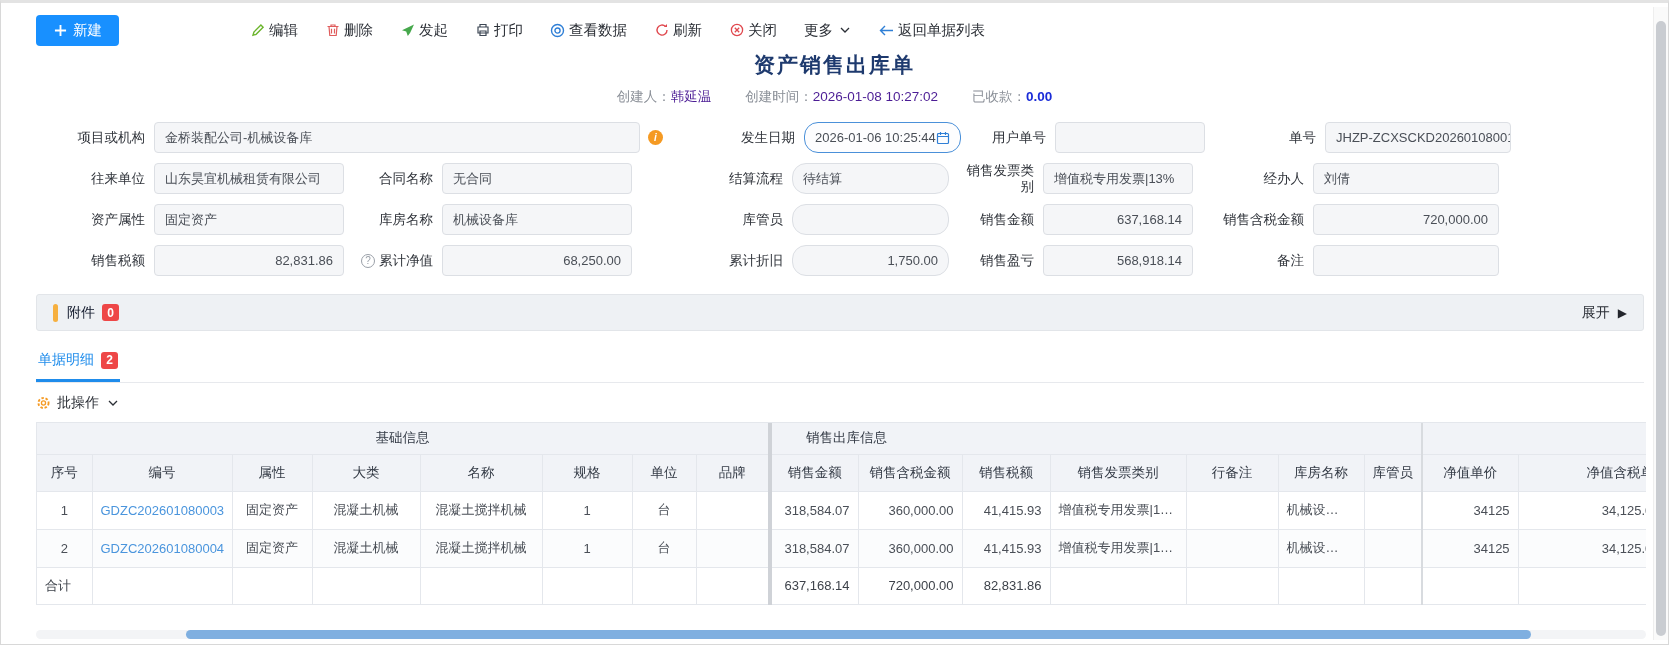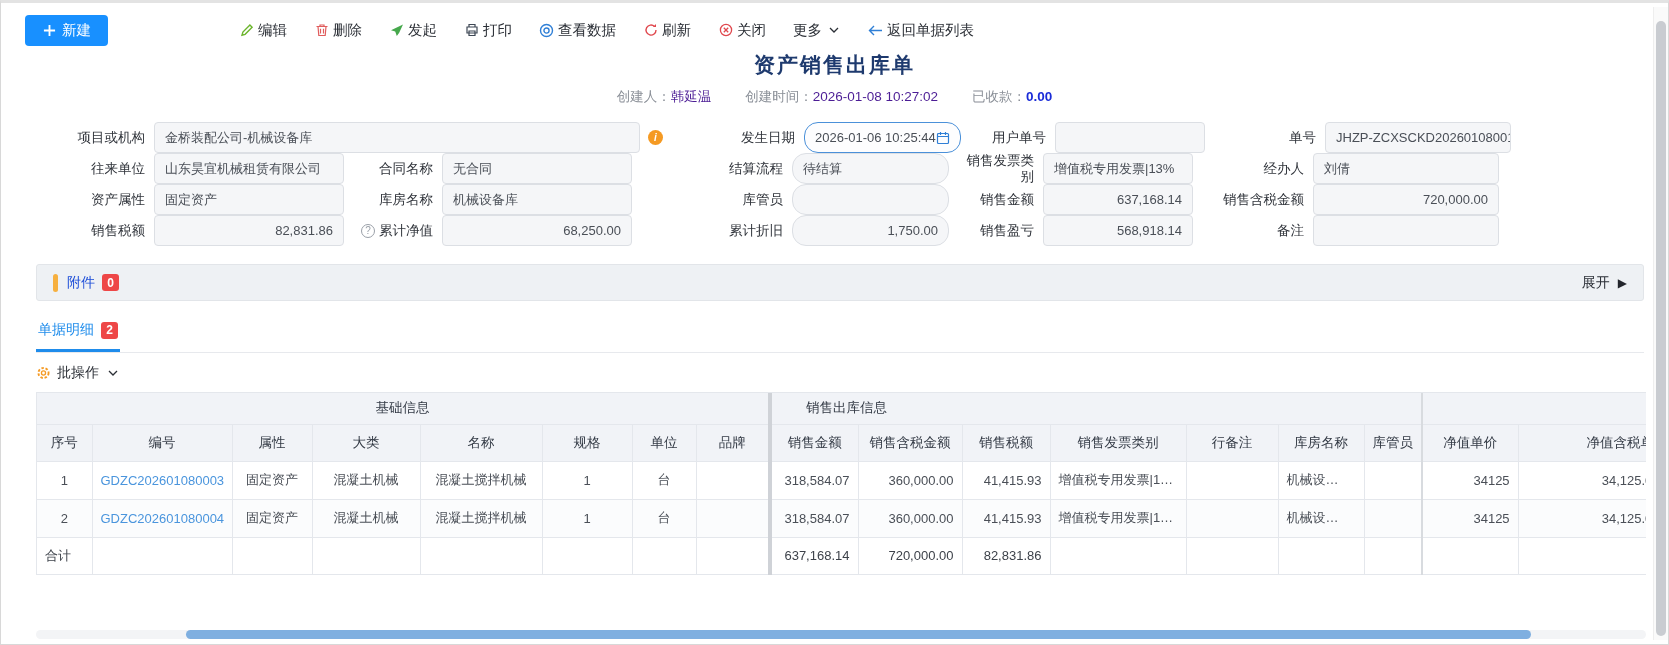--- a/index.html
+++ b/index.html
@@ -1,52 +1,52 @@
 <!DOCTYPE html>
 <html><head>
 <meta charset="utf-8">
 <style>
   * { box-sizing: border-box; margin: 0; padding: 0; }
   body { font-family: "Liberation Sans", "DejaVu Sans", sans-serif; background: #e8e8e8; }
   .page { position: relative; width: 1669px; height: 645px; background: #fff; border: 1px solid #d8d8d8; border-top: 3px solid #e3e3e3; overflow: hidden; }
 
   
-  .tbar { display: flex; align-items: center; gap: 27px; padding: 10px 0 0 24px; height: 44px; }
+  .tbar { display: flex; align-items: center; gap: 27px; padding: 10px 0 0 35px; height: 44px; }
   .btn-new { display: flex; align-items: center; gap: 5px; background: #1890ff; color: #fff; border: none; border-radius: 4px; height: 31px; padding: 0 17px; font-size: 14.5px; margin-right: 104px; cursor: pointer; }
   .titem { display: flex; align-items: center; gap: 4px; font-size: 14.5px; color: #2b2f36; cursor: pointer; background: none; border: none; font-family: inherit; }
   .ico { display: inline-flex; width: 15px; height: 15px; align-items: center; justify-content: center; }
 
   
   .doc-title { text-align: center; font-size: 21px; font-weight: bold; color: #1e3a6e; letter-spacing: 2px; margin-top: 4px; }
   .meta { display: flex; justify-content: center; gap: 34px; margin-top: 9px; font-size: 13.5px; color: #8b9098; }
   .meta .val { color: #4c1d95; }
   .meta .blue-amt { color: #1a2cd8; font-weight: bold; }
 
   
-  .form { margin: 16px 0 0 35px; display: flex; flex-direction: column; }
+  .form { margin: 16px 0 0 35px; display: flex; flex-direction: column; gap: 10px; }
   .frow { display: flex; align-items: center; }
   .lbl { font-size: 13.5px; color: #30343b; text-align: right; padding-right: 9px; line-height: 1.15; flex: none; }
   .lbl.w-a1 { width: 118px; } .lbl.w-a2 { width: 98px; }
   .lbl.w-b { width: 122px; margin-left: 38px; }
   .lbl.w-c { width: 84px; margin-left: 10px; }
   .lbl.w-d { width: 92px; margin-left: 28px; }
   .inp { height: 31px; background: #f5f6f8; border: 1px solid #dcdfe4; border-radius: 4px; font-size: 13px; color: #4a4f57; display: flex; align-items: center; padding: 0 10px; white-space: nowrap; overflow: hidden; flex: none; }
   .inp.w-a1 { width: 190px; } .inp.w-a2 { width: 190px; }
   .inp.w-b { width: 157px; border-radius: 14px; } .inp.w-c { width: 150px; } .inp.w-d { width: 186px; }
   .inp.w-full { width: 486px; }
   .inp.num { justify-content: flex-end; }
   .inp.date { background: #fdfdfe; border: 1px solid #4a90d9; justify-content: space-between; }
   .info-dot { width: 15px; height: 15px; border-radius: 50%; background: #f59a23; color: #fff; font-size: 10px; font-weight: bold; font-style: italic; display: inline-flex; align-items: center; justify-content: center; margin-left: 8px; flex: none; cursor: pointer; }
   .q-dot { width: 14px; height: 14px; border-radius: 50%; border: 1px solid #9aa0a8; color: #9aa0a8; font-size: 10px; display: inline-flex; align-items: center; justify-content: center; margin-right: 4px; flex: none; }
   .lbl-flex { display: flex; align-items: center; justify-content: flex-end; }
 
   
   .attach { margin: 18px 24px 0 35px; height: 37px; background: #eef1f4; border: 1px solid #e2e5e9; border-radius: 3px; display: flex; align-items: center; padding: 0 16px; }
   .a-mark { width: 5px; height: 18px; border-radius: 3px; background: #f6b03f; margin-right: 9px; }
-  .a-label { font-size: 14px; color: #1d4ed8; }
+  .a-label { font-size: 14px; color: #0f172a; }
   .badge { background: #ee4747; color: #fff; font-size: 12px; font-weight: bold; border-radius: 3px; min-width: 17px; height: 17px; display: inline-flex; align-items: center; justify-content: center; padding: 0 4px; margin-left: 7px; }
   .a-spacer { flex: 1; }
   .expand { display: flex; align-items: center; gap: 8px; font-size: 14px; color: #2b2f36; cursor: pointer; background: none; border: none; font-family: inherit; }
   .expand .tri { font-size: 12px; color: #23262c; }
 
   
   .tabs { margin: 14px 24px 0 35px; border-bottom: 1px solid #e7e9ed; display: flex; }
   .tab { display: flex; align-items: center; padding: 6px 2px 10px 2px; font-size: 14px; color: #1f8ceb; border-bottom: 3px solid #1f8ceb; cursor: pointer; background: none; border-top: none; border-left: none; border-right: none; font-family: inherit; }
 
   

